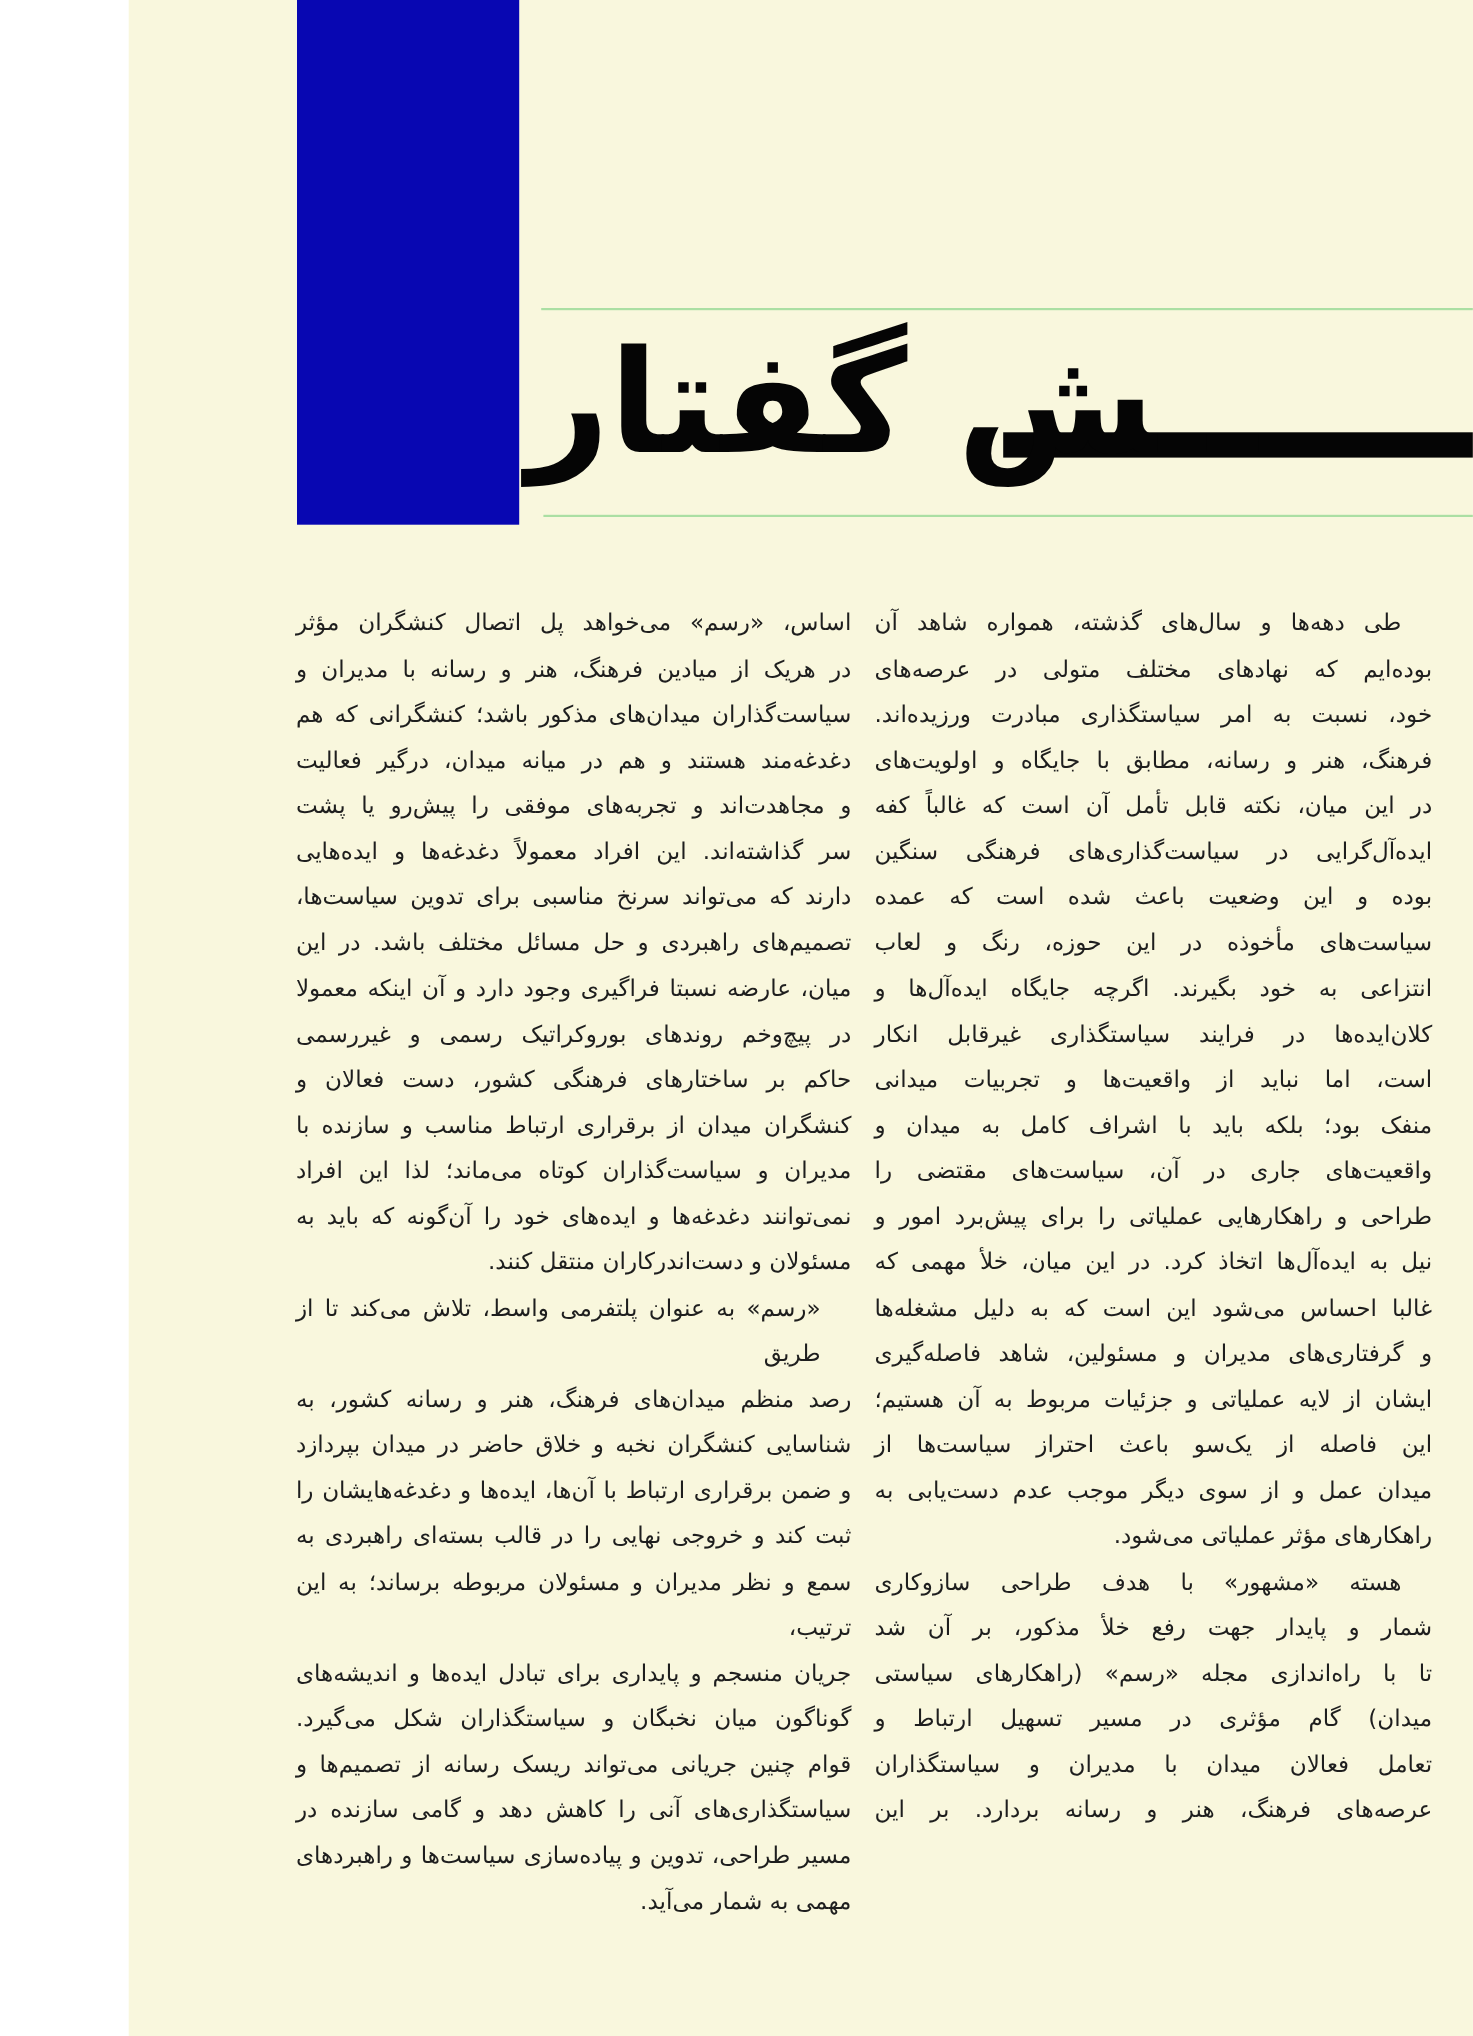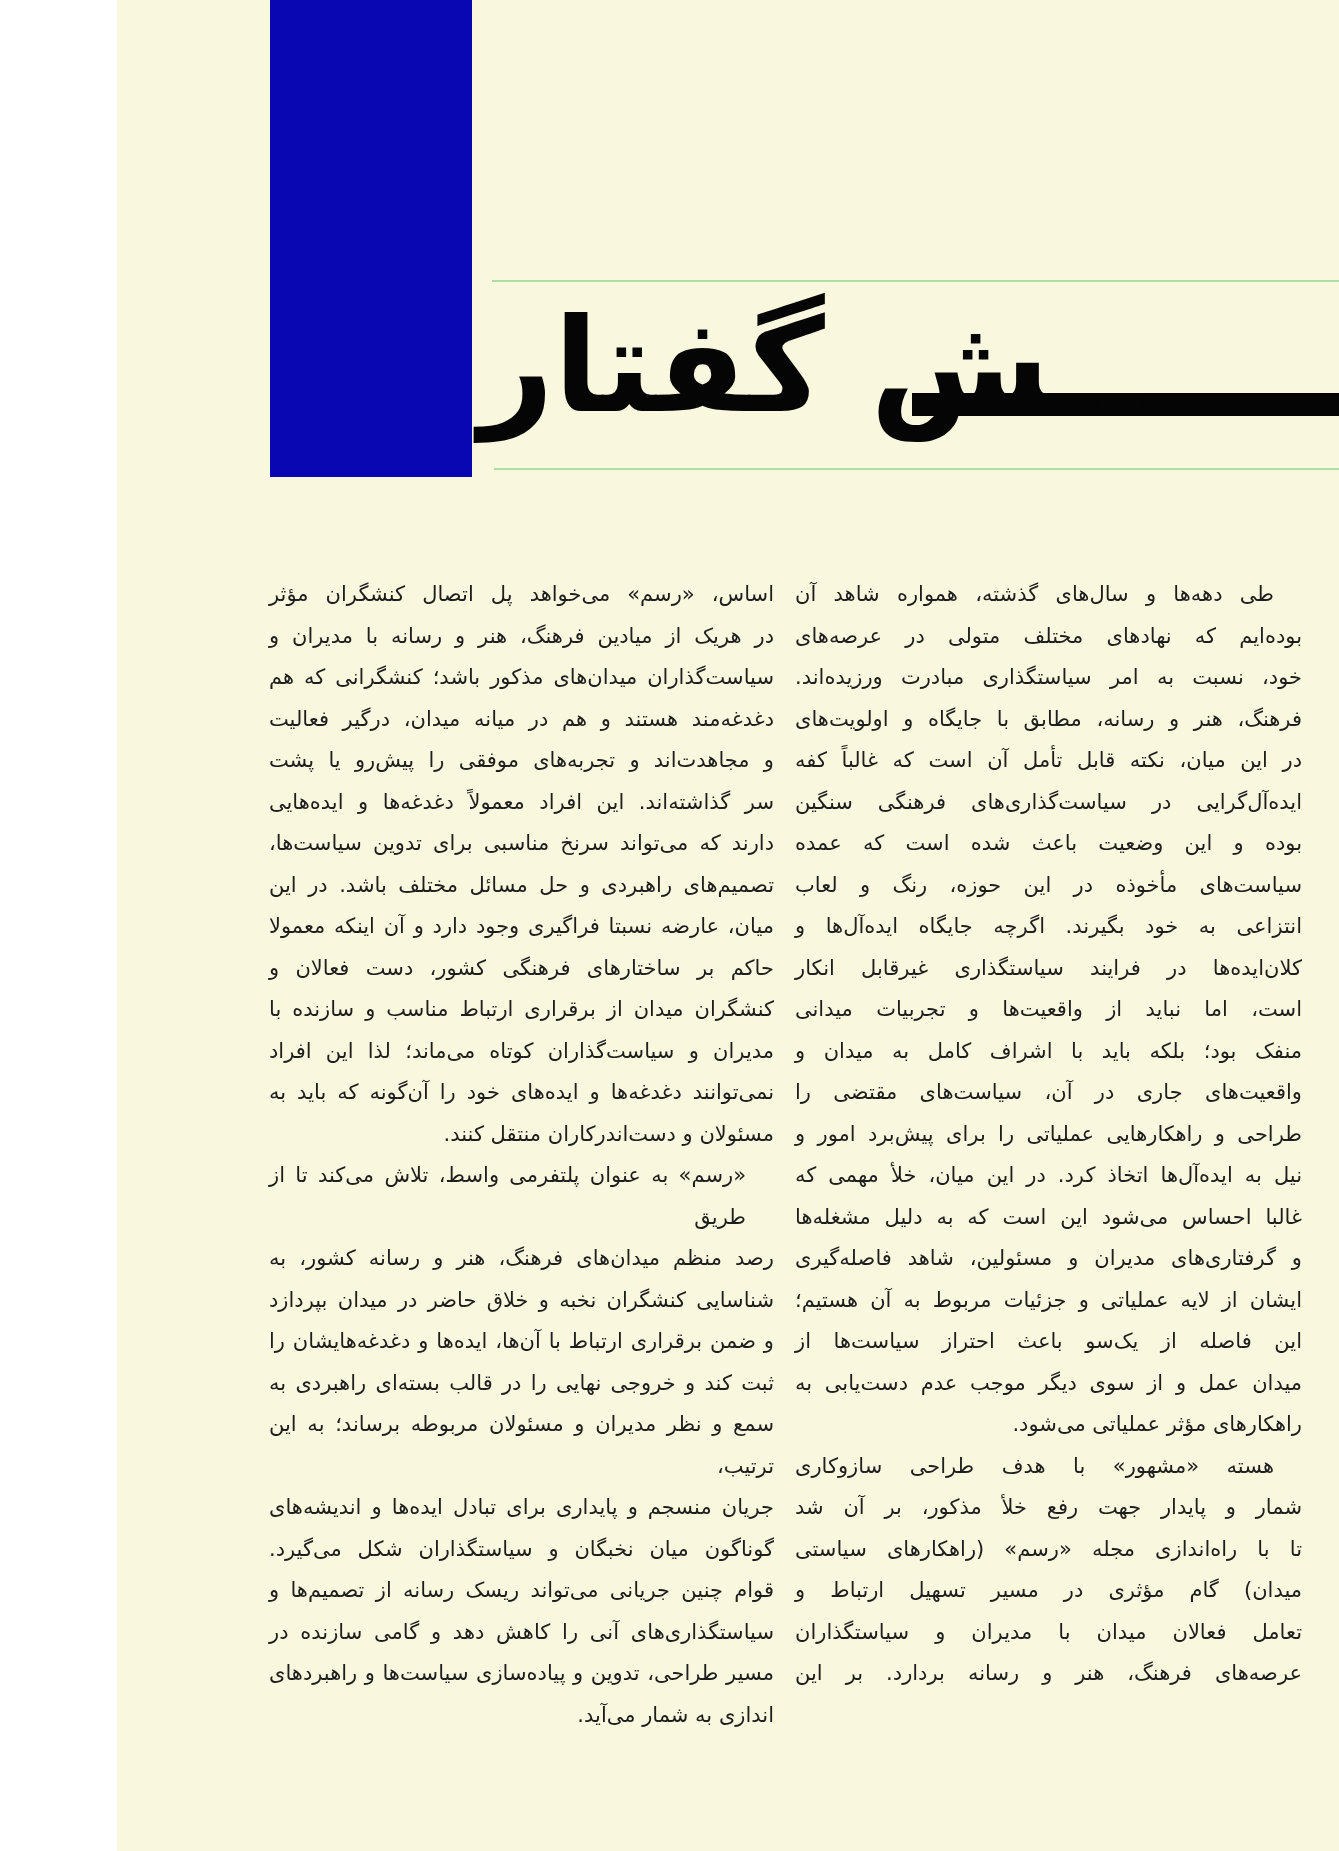--- a/index.html
+++ b/index.html
@@ -27,21 +27,20 @@
     position:absolute; left:362px; top:301px;
     font-size:130px; line-height:1; font-weight:bold;
     color:var(--title,#050505);
     white-space:nowrap; direction:rtl;
   }
   .col {
     position:absolute; top:546px;
     font-size:21px; line-height:41.5px;
     color:var(--ink,#1e1e1e);
     direction:rtl;
-    margin-top:28px;
   }
   .col-right { left:678px; width:507px; }
   .col-left  { left:152px; width:505px; }
   .line { text-align:justify; text-align-last:justify; }
   .line.indent { padding-right:28px; }
   .line.end { text-align-last:right; }
 </style>
 </head>
 <body>
 
@@ -83,31 +82,32 @@
   <div class="col col-left">
       <div class="line">اساس، «رسم» می‌خواهد پل اتصال کنشگران مؤثر</div>
       <div class="line">در هریک از میادین فرهنگ، هنر و رسانه با مدیران و</div>
       <div class="line">سیاست‌گذاران میدان‌های مذکور باشد؛ کنشگرانی که هم</div>
       <div class="line">دغدغه‌مند هستند و هم در میانه میدان، درگیر فعالیت</div>
       <div class="line">و مجاهدت‌اند و تجربه‌های موفقی را پیش‌رو یا پشت</div>
       <div class="line">سر گذاشته‌اند. این افراد معمولاً دغدغه‌ها و ایده‌هایی</div>
       <div class="line">دارند که می‌تواند سرنخ مناسبی برای تدوین سیاست‌ها،</div>
       <div class="line">تصمیم‌های راهبردی و حل مسائل مختلف باشد. در این</div>
       <div class="line">میان، عارضه نسبتا فراگیری وجود دارد و آن اینکه معمولا</div>
+      <div class="line">در پیچ‌وخم روندهای بوروکراتیک رسمی و غیررسمی</div>
       <div class="line">حاکم بر ساختارهای فرهنگی کشور، دست فعالان و</div>
       <div class="line">کنشگران میدان از برقراری ارتباط مناسب و سازنده با</div>
       <div class="line">مدیران و سیاست‌گذاران کوتاه می‌ماند؛ لذا این افراد</div>
       <div class="line">نمی‌توانند دغدغه‌ها و ایده‌های خود را آن‌گونه که باید به</div>
       <div class="line end">مسئولان و دست‌اندرکاران منتقل کنند.</div>
       <div class="line indent">«رسم» به عنوان پلتفرمی واسط، تلاش می‌کند تا از طریق</div>
       <div class="line">رصد منظم میدان‌های فرهنگ، هنر و رسانه کشور، به</div>
       <div class="line">شناسایی کنشگران نخبه و خلاق حاضر در میدان بپردازد</div>
       <div class="line">و ضمن برقراری ارتباط با آن‌ها، ایده‌ها و دغدغه‌هایشان را</div>
       <div class="line">ثبت کند و خروجی نهایی را در قالب بسته‌ای راهبردی به</div>
       <div class="line">سمع و نظر مدیران و مسئولان مربوطه برساند؛ به این ترتیب،</div>
       <div class="line">جریان منسجم و پایداری برای تبادل ایده‌ها و اندیشه‌های</div>
       <div class="line">گوناگون میان نخبگان و سیاستگذاران شکل می‌گیرد.</div>
       <div class="line">قوام چنین جریانی می‌تواند ریسک رسانه از تصمیم‌ها و</div>
       <div class="line">سیاستگذاری‌های آنی را کاهش دهد و گامی سازنده در</div>
       <div class="line">مسیر طراحی، تدوین و پیاده‌سازی سیاست‌ها و راهبردهای</div>
-      <div class="line end">اندازی به شمار می‌آید.</div>
+      <div class="line end">مهمی به شمار می‌آید.</div>
     </div>
 </div>
 
 </body></html>

